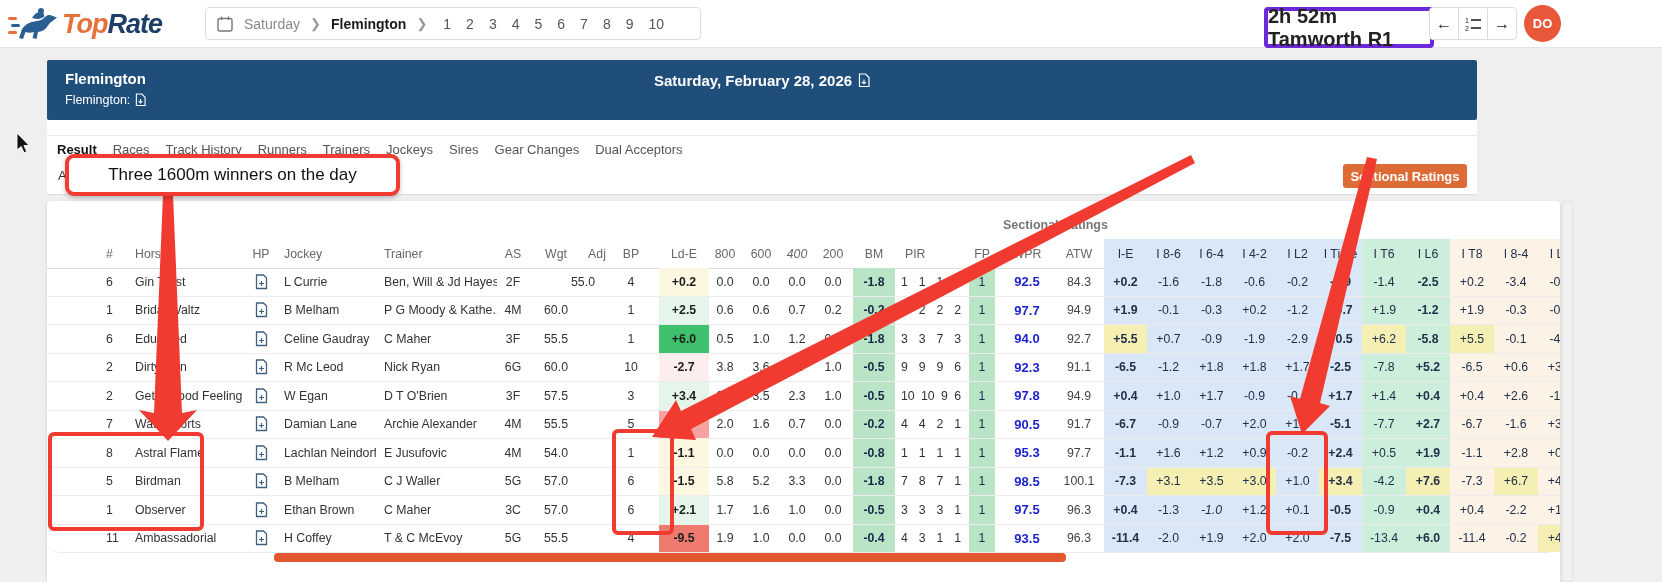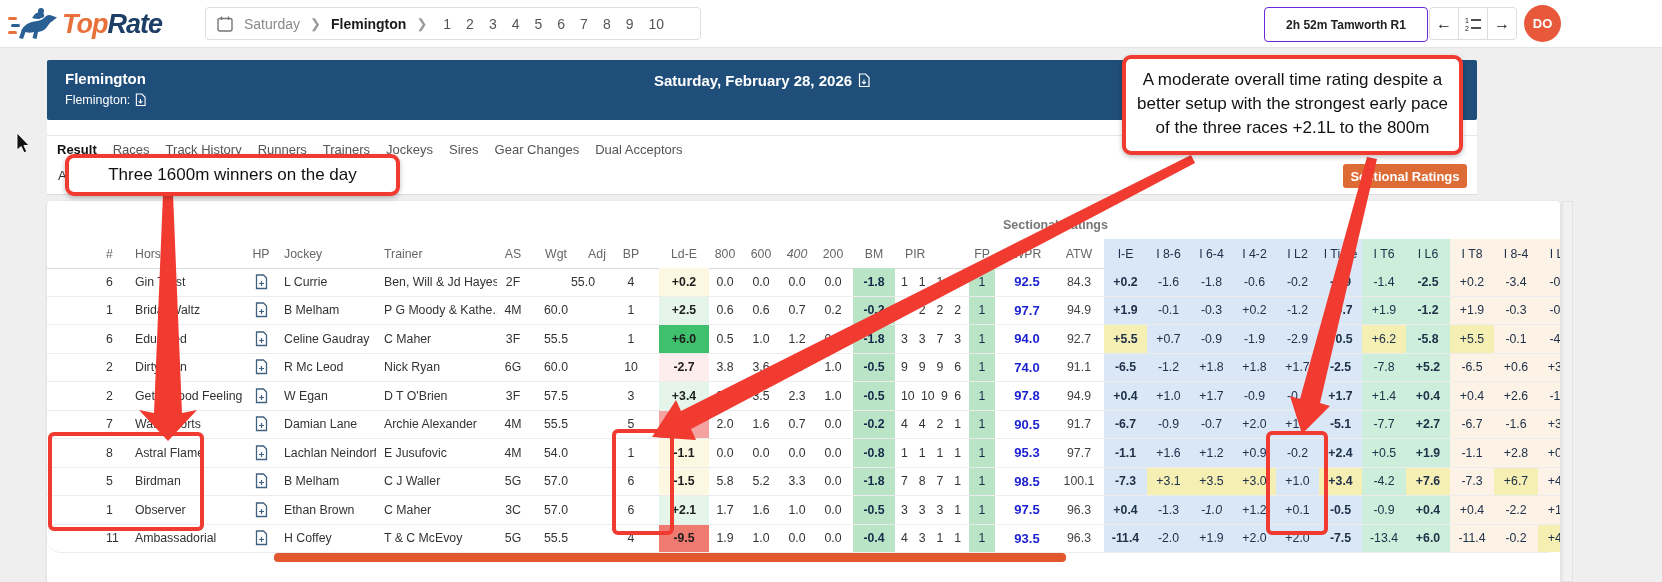--- a/index.html
+++ b/index.html
@@ -9,21 +9,21 @@
   .topbar{left:0;top:0;width:1662px;height:47px;background:#fff;border-bottom:1px solid #e4e4e4;}
   .logo{left:8px;top:4px;height:40px;display:flex;align-items:center;gap:2px;}
   .logo-text{font-size:27px;font-weight:bold;font-style:italic;letter-spacing:-1px;}
   .logo-top{color:#e8703a;} .logo-rate{color:#1d3e66;}
   .crumbbox{left:205px;top:7px;width:496px;height:33px;border:1px solid #ddd;border-radius:4px;display:flex;align-items:center;gap:10px;padding:0 10px;box-sizing:border-box;}
   .crumb-day{color:#8a8a8a;font-size:14px;}
   .crumb-track{color:#1a1a1a;font-size:14px;font-weight:bold;}
   .chev{color:#999;font-size:13px;}
   .races{display:flex;gap:15px;margin-left:6px;}
   .race-num{color:#555;font-size:14px;cursor:default;}
-  .nextrace{left:1264px;top:7px;width:162px;height:33px;border:1px solid #6d28d9;border-radius:4px;display:flex;align-items:center;justify-content:center;font-size:12px;font-weight:bold;color:#222;background:#fff;}
+  .nextrace{left:1264px;top:7px;width:162px;height:33px;border:4px solid #6d28d9;border-radius:4px;display:flex;align-items:center;justify-content:center;font-size:20px;font-weight:bold;color:#222;background:#fff;}
   .navbtn{top:7px;width:30px;height:33px;border:1px solid #ddd;background:#fff;display:flex;align-items:center;justify-content:center;font-size:16px;color:#222;box-sizing:border-box;}
   .avatar{left:1524px;top:5px;width:37px;height:37px;border-radius:50%;background:#e8593c;color:#fff;font-weight:bold;font-size:13px;display:flex;align-items:center;justify-content:center;}
   
   .bluebar{left:47px;top:60px;width:1430px;height:60px;background:#1f4e7a;border-radius:2px;color:#fff;}
   .meet-title{left:18px;top:10px;font-size:15px;font-weight:bold;}
   .meet-sub{left:18px;top:33px;font-size:12.5px;display:flex;align-items:center;gap:5px;}
   .meet-date{left:0;top:12px;width:1430px;text-align:center;font-size:15px;font-weight:bold;}
   .meet-date span{display:inline-flex;align-items:center;gap:6px;}
   
   .tabstrip{left:47px;top:120px;width:1430px;height:74px;background:#fff;border-bottom:1px solid #ddd;}
@@ -346,21 +346,21 @@
           <div class="dcell c-bm" style="left: 806px; width: 42px;">-0.5</div>
           <div class="dcell" style="left: 850px; width: 68px;">
             <div class="pirwrap">
               <span>9</span>
               <span>9</span>
               <span>9</span>
               <span>6</span>
             </div>
           </div>
           <div class="dcell c-fp" style="left: 922px; width: 26px;">1</div>
-          <div class="dcell c-wpr" style="left: 954px; width: 52px;">74.0</div>
+          <div class="dcell c-wpr" style="left: 954px; width: 52px;">92.3</div>
           <div class="dcell c-atw" style="left: 1010px; width: 44px;">91.1</div>
           <div class="dcell r-blu bold" style="left: 1057px; width: 43px;">-6.5</div>
           <div class="dcell r-blu" style="left: 1100px; width: 43px;">-1.2</div>
           <div class="dcell r-blu" style="left: 1143px; width: 43px;">+1.8</div>
           <div class="dcell r-blu" style="left: 1186px; width: 43px;">+1.8</div>
           <div class="dcell r-blu" style="left: 1229px; width: 43px;">+1.7</div>
           <div class="dcell r-blu bold" style="left: 1272px; width: 43px;">-2.5</div>
           <div class="dcell r-grn" style="left: 1315px; width: 44px;">-7.8</div>
           <div class="dcell r-grn bold" style="left: 1359px; width: 44px;">+5.2</div>
           <div class="dcell r-crm" style="left: 1403px; width: 44px;">-6.5</div>
@@ -641,23 +641,18 @@
   <div class="abs outline-box" style="left:612px;top:429px;width:54px;height:98px;"></div>
   <div class="abs outline-box" style="left:1266px;top:431px;width:54px;height:96px;"></div>
 
   <svg class="abs overlay" width="1662" height="582" viewBox="0 0 1662 582">
     <polygon points="163,194 173,194 182,413 197,410 168,441 139,410 154,413" fill="#f13a30"></polygon>
     <polygon points="1191,155 1195,163 691,429 696,440 652,437 676,400 681,411" fill="#f13a30"></polygon>
     <polygon points="1367,157 1377,159 1320,403 1330,406 1302,434 1290,396 1300,399" fill="#f13a30"></polygon>
   </svg>
 
   <div class="abs note note1">Three 1600m winners on the day</div>
-  <div class="abs note note2" id="note2">
-      <div>A moderate overall time rating despite a</div>
-      <div>better setup with the strongest early pace</div>
-      <div>of the three races +2.1L to the 800m</div>
-    </div>
 
   <svg class="abs" style="left:16px;top:133px;" width="15" height="21" viewBox="0 0 15 21">
     <path d="M1 0 L1 17 L5.2 13.5 L8 19.7 L10.8 18.5 L7.9 12.6 L13 12.4 Z" fill="#111" stroke="#fff" stroke-width="0.9"></path>
   </svg>
 
 </div>
 
 </body></html>

